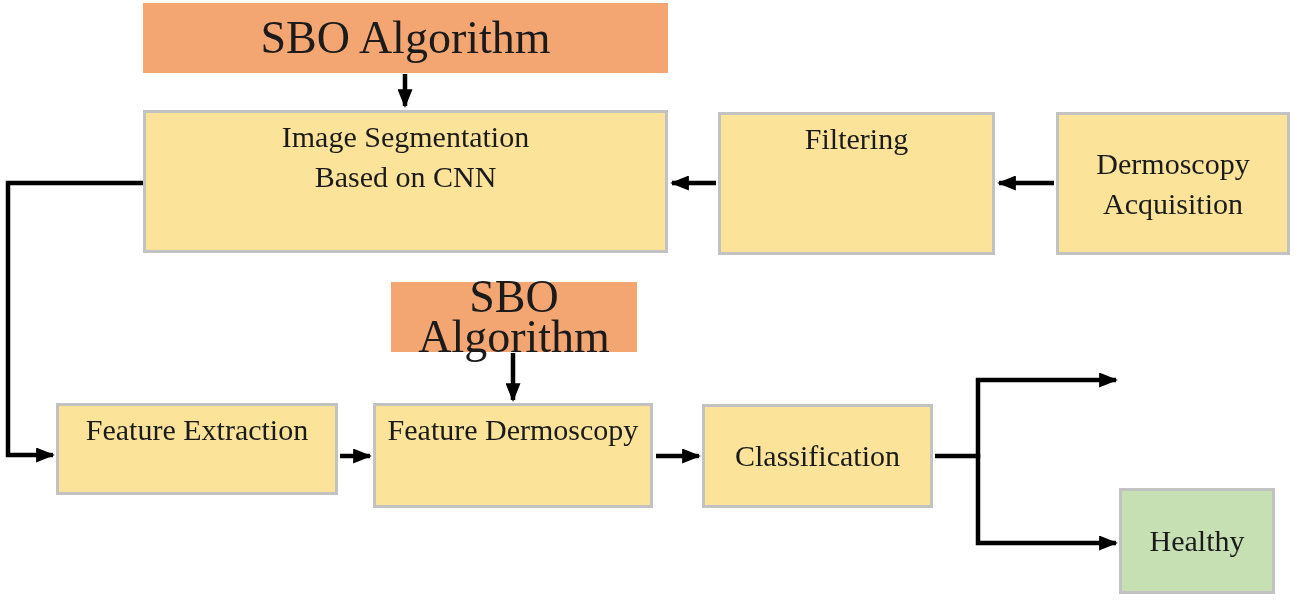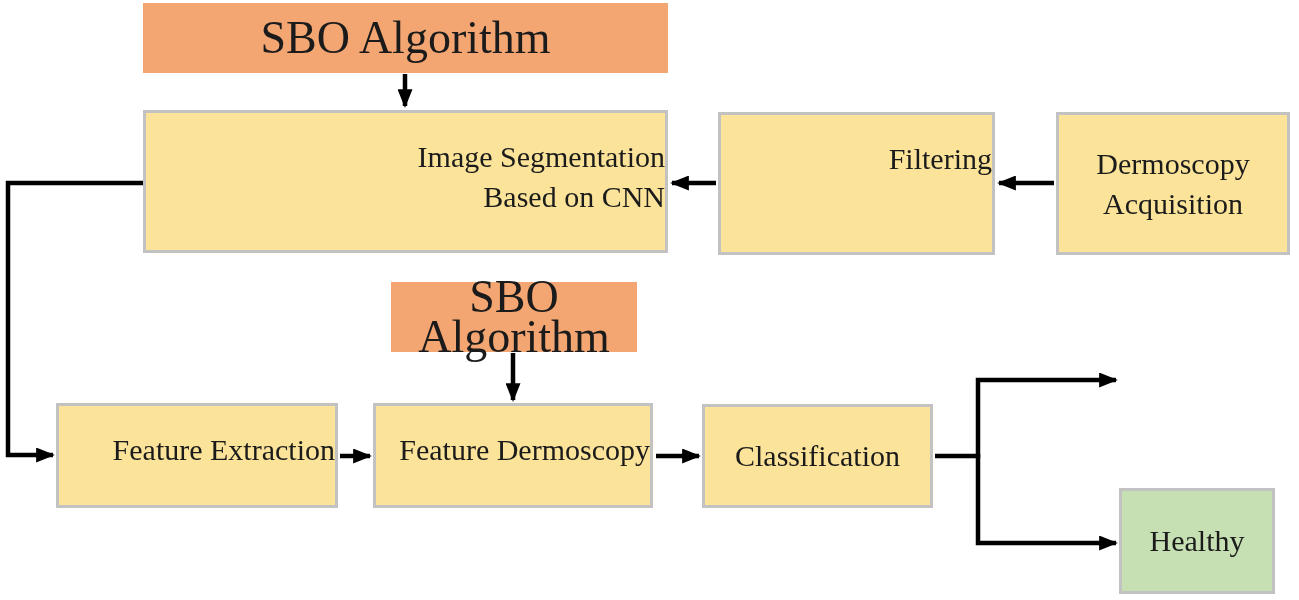--- a/index.html
+++ b/index.html
@@ -56,30 +56,30 @@
   .peach {
     background: var(--node-peach, #f9cda7);
     border: 3px solid var(--node-border, #c2c2c2);
     justify-content: center;
   }
   .green {
     background: var(--node-green, #c7e0b3);
     border: 3px solid var(--node-border, #c2c2c2);
     justify-content: center;
   }
-  .top-text   { justify-content: flex-start; padding-top: 24px; align-items: flex-end; }
+  .top-text   { justify-content: flex-start; padding-top: 4px; }
   .center-text{ justify-content: center; }
 
   
   .n-sbo-top        { left: 143px; top: 3px;   width: 525px; height: 70px; }
   .n-imageseg       { left: 143px; top: 110px; width: 525px; height: 143px; }
   .n-median         { left: 718px; top: 112px; width: 277px; height: 143px; }
   .n-dermoscopy     { left: 1056px;top: 112px; width: 234px; height: 143px; }
   .n-sbo-mid        { left: 391px; top: 282px; width: 246px; height: 70px; }
-  .n-featext        { left: 56px;  top: 403px; width: 282px; height: 105px; }
+  .n-featext        { left: 56px;  top: 403px; width: 282px; height: 92px; }
   .n-featsel        { left: 373px; top: 403px; width: 280px; height: 105px; }
   .n-class          { left: 702px; top: 404px; width: 231px; height: 104px; }
   .n-cancerous      { left: 1119px;top: 326px; width: 176px; height: 106px; }
   .n-healthy        { left: 1119px;top: 488px; width: 156px; height: 106px; }
 </style>
 </head>
 <body>
 
 <div class="canvas">
 

